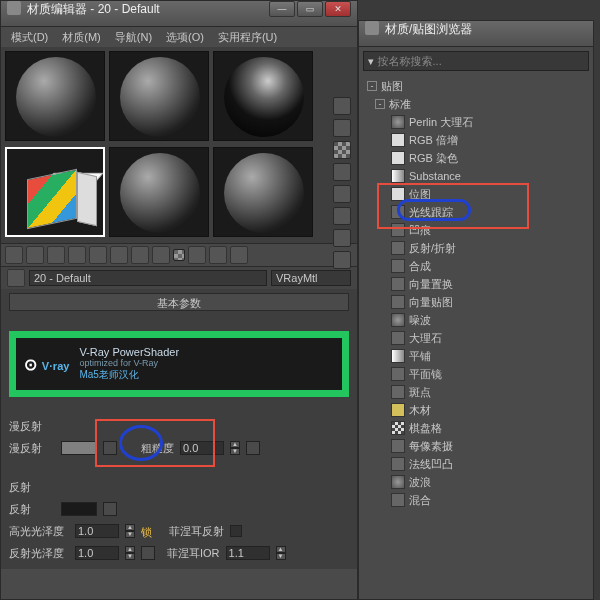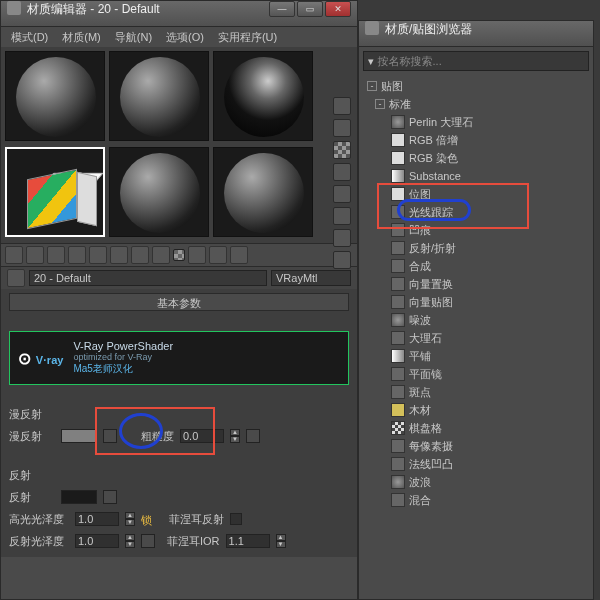--- a/index.html
+++ b/index.html
@@ -26,21 +26,21 @@
 .sidecol{position:absolute;right:4px;top:50px;width:20px;display:flex;flex-direction:column;gap:4px}
 .sidebtn{width:18px;height:18px;background:#555;border:1px solid #2a2a2a;border-radius:2px}
 .toolbar{height:24px;background:#484848;border-top:1px solid #2a2a2a;border-bottom:1px solid #2a2a2a;display:flex;align-items:center;padding:0 4px;gap:3px}
 .tbtn{width:18px;height:18px;background:#555;border:1px solid #333;border-radius:2px}
 .tbtn.chk{background:repeating-conic-gradient(#999 0 25%,#666 0 50%) 0 0/8px 8px}
 .namebar{height:22px;display:flex;align-items:center;padding:0 6px;gap:4px;background:#444}
 .drop{flex:1;height:16px;background:#383838;border:1px solid #222;padding:0 4px;display:flex;align-items:center}
 .drop.sm{flex:0 0 80px}
 .panel{padding:4px 8px;background:#3e3e3e}
 .phead{text-align:center;height:18px;background:#4a4a4a;border:1px solid #2a2a2a;margin-bottom:20px;line-height:18px}
-.vray{background:#1a1a1a;border:1px solid #22c55e;padding:8px;display:flex;align-items:center;gap:10px}
+.vray{background:#1a1a1a;border:7px solid #22c55e;padding:8px;display:flex;align-items:center;gap:10px}
 .vlogo{font-size:16px;color:#fff;font-weight:bold}
 .vlogo b{color:#5bb5e8}
 .vtxt{color:#9ac5de}
 .vtxt .sub{font-size:9px;color:#7a9aae}
 .vtxt .cn{color:#5bb5e8;font-size:10px}
 .section{margin-top:20px}
 .slabel{padding:2px 0}
 .row{display:flex;align-items:center;gap:6px;height:20px;margin:2px 0}
 .swatch{width:36px;height:14px;background:#808080;border:1px solid #222}
 .swatch.dark{background:#1a1a1a}

